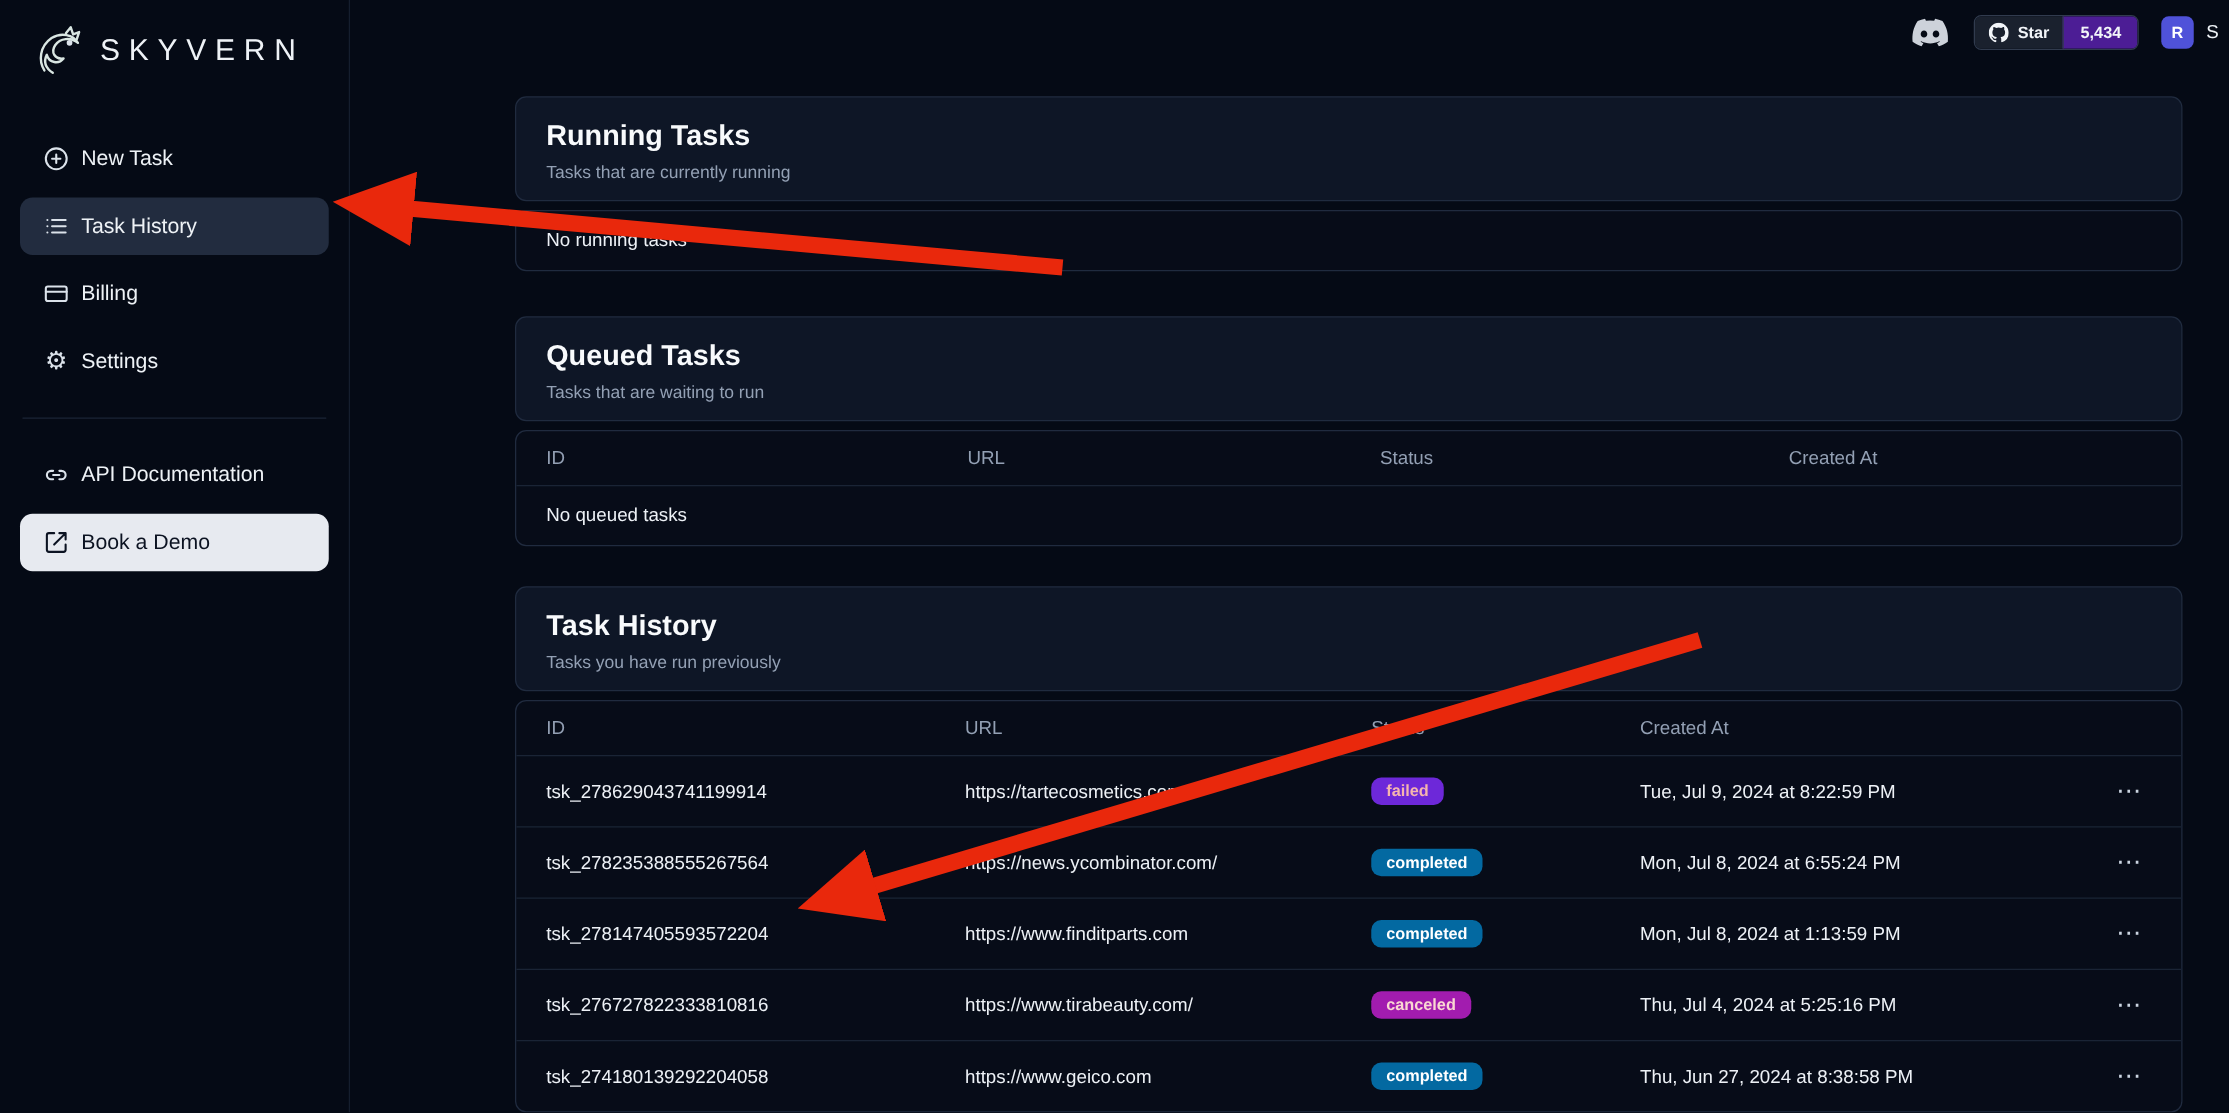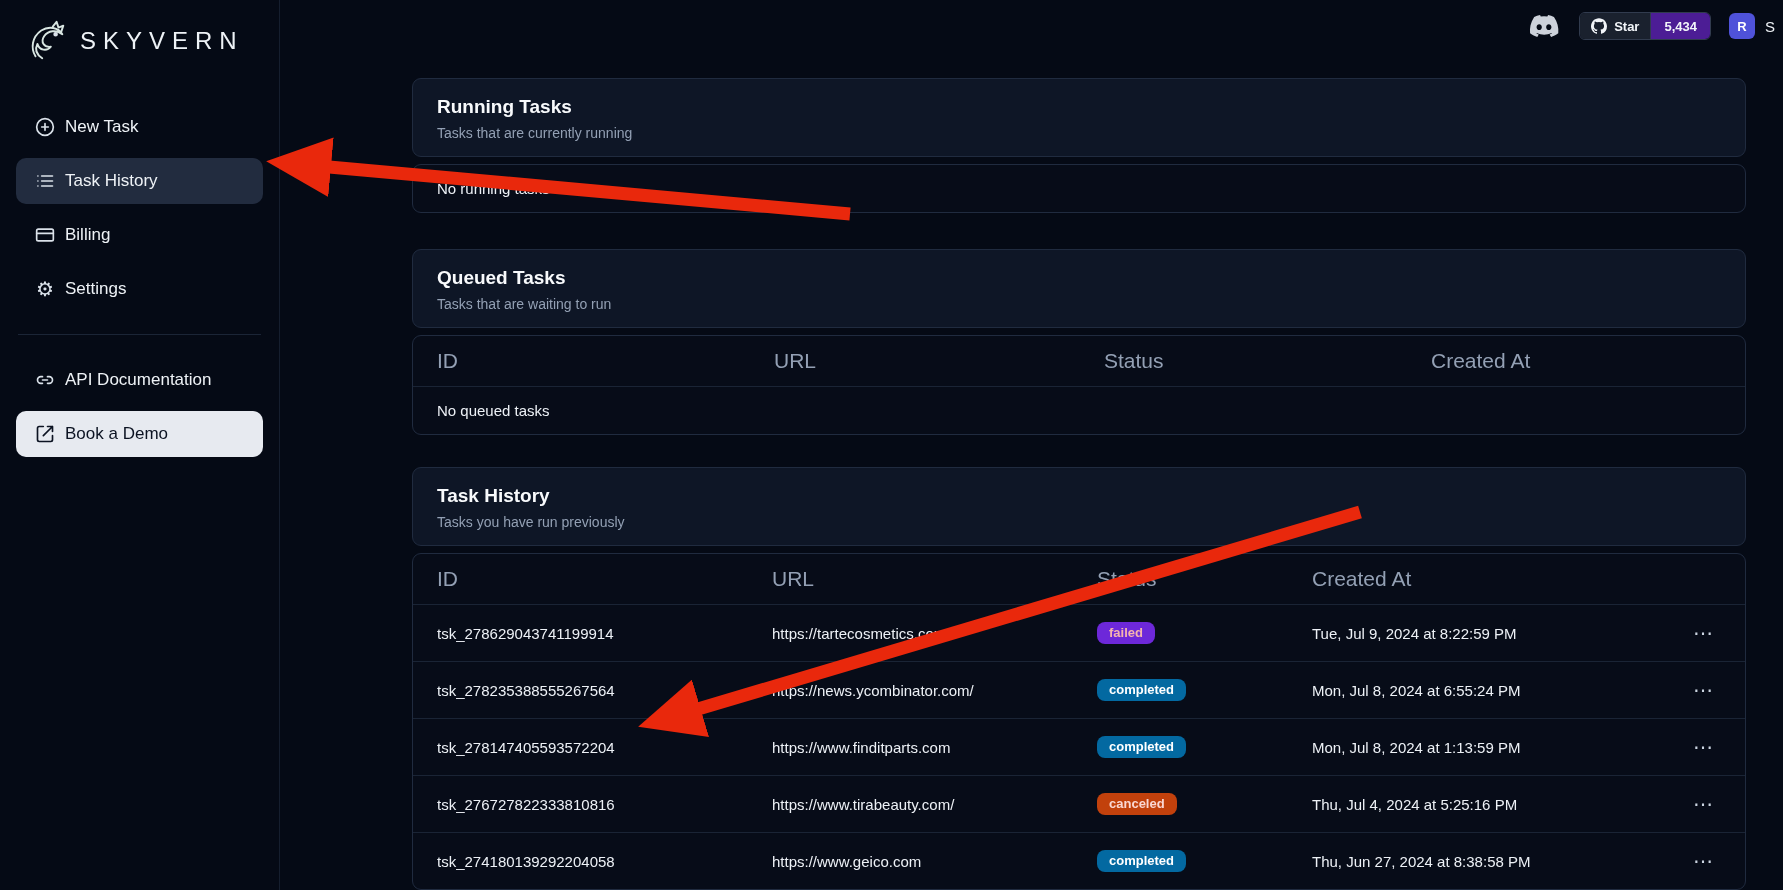--- a/index.html
+++ b/index.html
@@ -55,43 +55,43 @@
     color:#fff; font-size:13px; font-weight:700; cursor:pointer;
   }
   .trunc { font-size:15px; color:#eef2f6; margin-left:-8px; }
 
   .content { padding:26px 37px 0 132px; }
 
   .panel-header {
     border:1px solid #202b3f; border-radius:9px;
     background:#0e1626; padding:17px 24px 15px;
   }
-  .panel-title { font-size:19px; font-weight:700; color:#f8fafc; }
+  .panel-title { font-size:23px; font-weight:700; color:#f8fafc; }
   .panel-sub { font-size:14px; color:#93a0b4; margin-top:7px; }
   .panel-table {
     margin-top:7px; border:1px solid #202b3f; border-radius:9px;
     background:#070c18; overflow:hidden;
   }
   .empty-row { padding:15px 24px; font-size:15px; color:#edf1f6; }
 
-  .thead { display:grid; padding:13px 24px; font-size:21px; color:#93a0b4;
+  .thead { display:grid; padding:13px 24px; font-size:15px; color:#93a0b4;
            border-bottom:1px solid #1a2435; align-items:center; }
   .trow  { display:grid; padding:16px 24px; font-size:15px; color:#edf1f6;
            border-bottom:1px solid #1a2435; align-items:center; cursor:pointer; }
   .trow:last-child { border-bottom:none; }
   .cols-4 { grid-template-columns:337px 330px 327px 1fr; }
   .cols-5 { grid-template-columns:335px 325px 215px 1fr 64px; }
 
   .badge {
     display:inline-block; padding:3px 12px 4px; border-radius:8px;
     font-size:13px; font-weight:600; justify-self:start;
   }
   .badge-completed { background:#0369a1; color:#ffffff; }
   .badge-failed    { background:#6d28d9; color:#f5b5ae; }
-  .badge-canceled  { background:#c2410c; color:#fad7d2; }
+  .badge-canceled  { background:#a21caf; color:#fad7d2; }
 
   .row-actions {
     background:none; border:none; color:#cbd5e1; font-size:20px;
     cursor:pointer; justify-self:end; line-height:1; padding:2px 8px;
   }
 
   .sec-running { margin-bottom:36px; }
   .sec-queued  { margin-bottom:32px; }
 
   .annotations { position:absolute; inset:0; pointer-events:none; z-index:50; }

